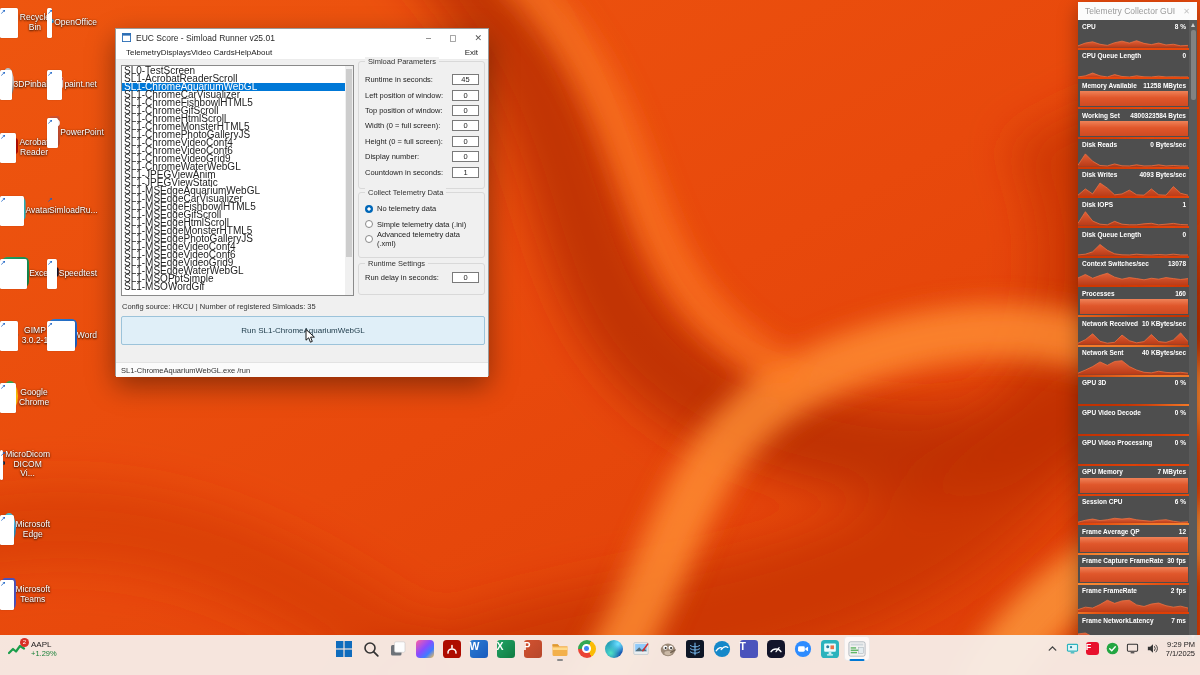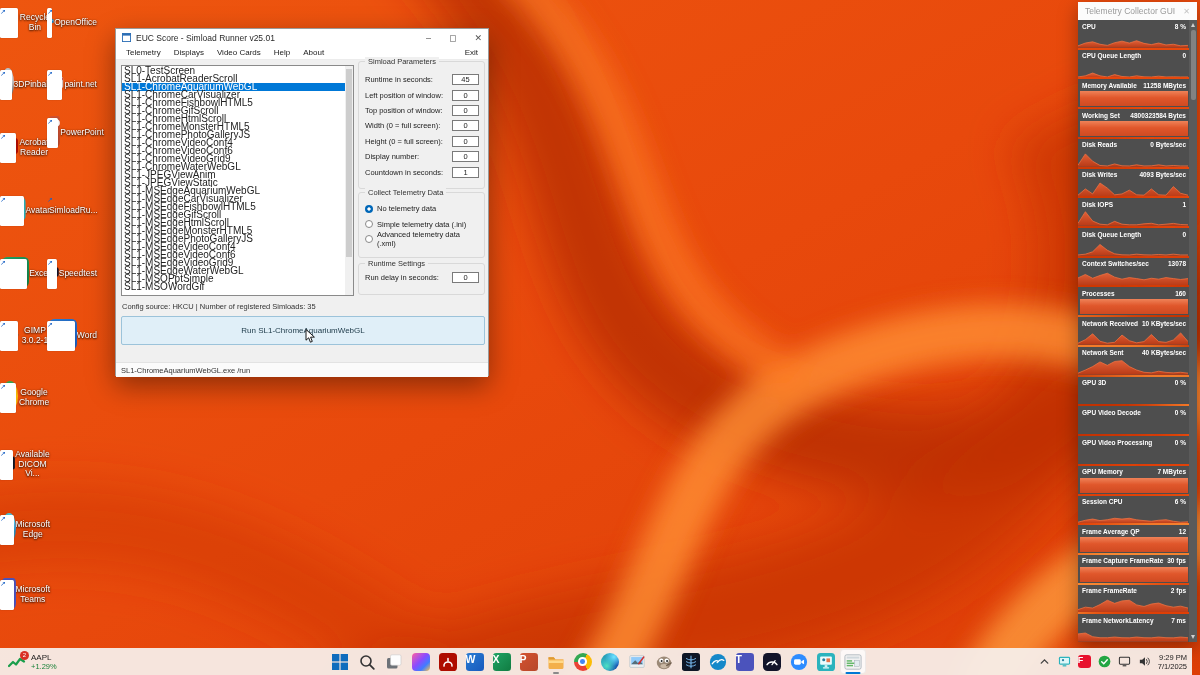--- a/index.html
+++ b/index.html
@@ -88,21 +88,21 @@
               background:linear-gradient(180deg,#ef8258 0%,#e0572b 45%,#cf4a22 100%); }
   .tele-scroll { position:absolute; right:0; top:0; bottom:0; width:8px; background:#5a5a5a;
                  display:flex; flex-direction:column; align-items:center; }
   .tri-up { width:0; height:0; border-left:2.5px solid transparent; border-right:2.5px solid transparent;
             border-bottom:4px solid #cfcfcf; margin-top:3px; }
   .tri-down { width:0; height:0; border-left:2.5px solid transparent; border-right:2.5px solid transparent;
               border-top:4px solid #cfcfcf; margin-top:auto; margin-bottom:3px; }
   .tele-thumb { position:absolute; left:1.5px; width:5px; top:10px; height:70px; background:#828282; border-radius:2px; }
 
   
-  .taskbar { position:absolute; left:0; right:8px; bottom:0; height:27px; background:rgba(247,238,233,.95); }
+  .taskbar { position:absolute; left:0; right:0; bottom:0; height:40px; background:rgba(247,238,233,.95); }
   .tb-widget { position:absolute; left:8px; top:0; height:27px; display:flex; align-items:center; gap:5px; }
   .tb-widget-icon { position:relative; width:18px; height:16px; }
   .tb-badge { position:absolute; right:-3px; top:-3px; width:9px; height:9px; border-radius:50%; background:#d93025;
               color:#fff; font-size:6px; display:flex; align-items:center; justify-content:center; }
   .tb-ticker { font-size:8px; color:#1b1b1b; line-height:9px; }
   .tb-change { font-size:7.5px; color:#188038; line-height:9px; }
   .tb-center { position:absolute; left:50%; transform:translateX(-50%); top:0; height:27px;
                display:flex; align-items:center; }
   .tb-app { position:relative; width:26px; height:25px; margin:0 0.5px; border-radius:4px;
             display:flex; align-items:center; justify-content:center; }
@@ -291,21 +291,21 @@
       </div>
       <div class="dicon" style="left: 2px; top: 447px;">
         <span class="dicon-img">
           <svg viewBox="0 0 20 20">
             <rect width="20" height="20" rx="3" fill="#0e1626"></rect>
             <line x1="10" y1="3" x2="10" y2="17" stroke="#7fc6ff" stroke-width="1.1"></line>
             <path d="M4.5 6 q5.5 3.4 11 0 M4.5 9.5 q5.5 3.4 11 0 M4.5 13 q5.5 3.4 11 0" stroke="#7fc6ff" fill="none" stroke-width="1"></path>
           </svg>
           <span class="shortcut">↗</span>
         </span>
-        <span class="dicon-label">Available DICOM Vi...</span>
+        <span class="dicon-label">MicroDicom DICOM Vi...</span>
       </div>
       <div class="dicon" style="left: 2px; top: 513px;">
         <span class="dicon-img">
           <span class="edge-ball"></span>
           <span class="shortcut">↗</span>
         </span>
         <span class="dicon-label">Microsoft Edge</span>
       </div>
       <div class="dicon" style="left: 2px; top: 578px;">
         <span class="dicon-img">
@@ -323,21 +323,21 @@
           <rect x=".5" y=".5" width="9" height="2.4" fill="#2a6db5"></rect>
         </svg>
       <span class="win-title">EUC Score - Simload Runner v25.01</span>
       <div class="win-controls">
         <span>–</span>
         <span>◻</span>
         <span>✕</span>
       </div>
     </div>
     <div class="win-menubar">
-      <span id="menu-items" style="display:flex;gap:13px;text-align:center;">
+      <span id="menu-items" style="display:flex;text-align:center;">
           <span>Telemetry</span>
           <span>Displays</span>
           <span>Video Cards</span>
           <span>Help</span>
           <span>About</span>
         </span>
       <span class="menu-exit">Exit</span>
     </div>
     <div class="win-body">
       <div class="listbox">

